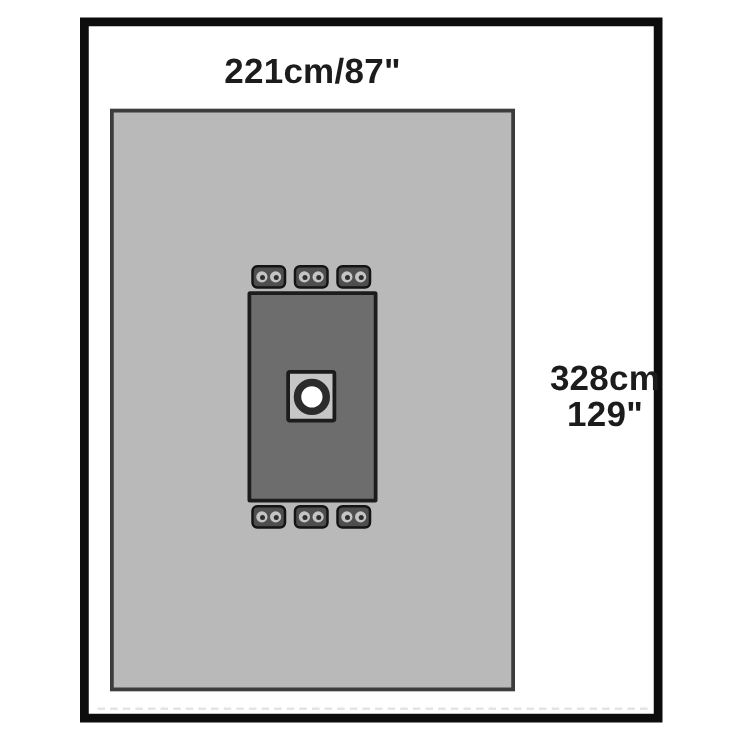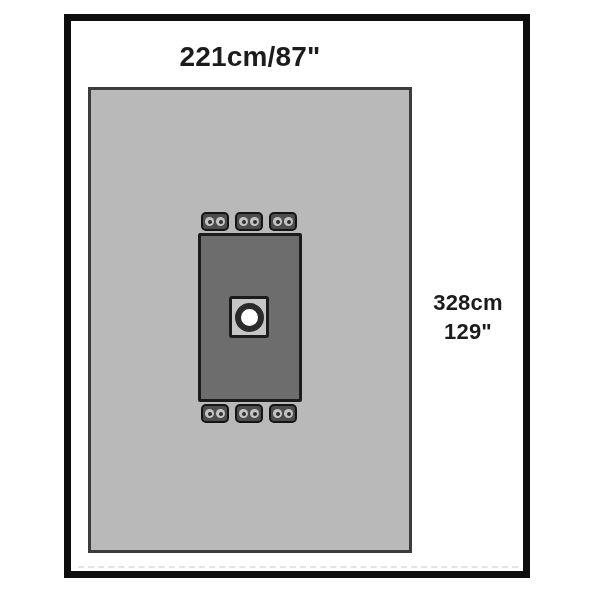--- a/index.html
+++ b/index.html
@@ -41,25 +41,25 @@
     left: 88px;
     top: 87px;
     width: 324px;
     height: 466px;
     box-sizing: border-box;
     background: var(--drape-fill, #b9b9b9);
     border: 3px solid var(--drape-border, #3c3c3c);
   }
   .side-label {
     position: absolute;
-    left: 412px;
+    left: 428px;
     top: 288px;
     width: 112px;
     text-align: center;
-    font-size: 22px;
+    font-size: 28px;
     font-weight: 700;
     line-height: 29px;
     letter-spacing: 0.2px;
     color: var(--label-text, #1c1c1c);
   }
   .inner-rect {
     position: absolute;
     left: 198px;
     top: 233px;
     width: 104px;

